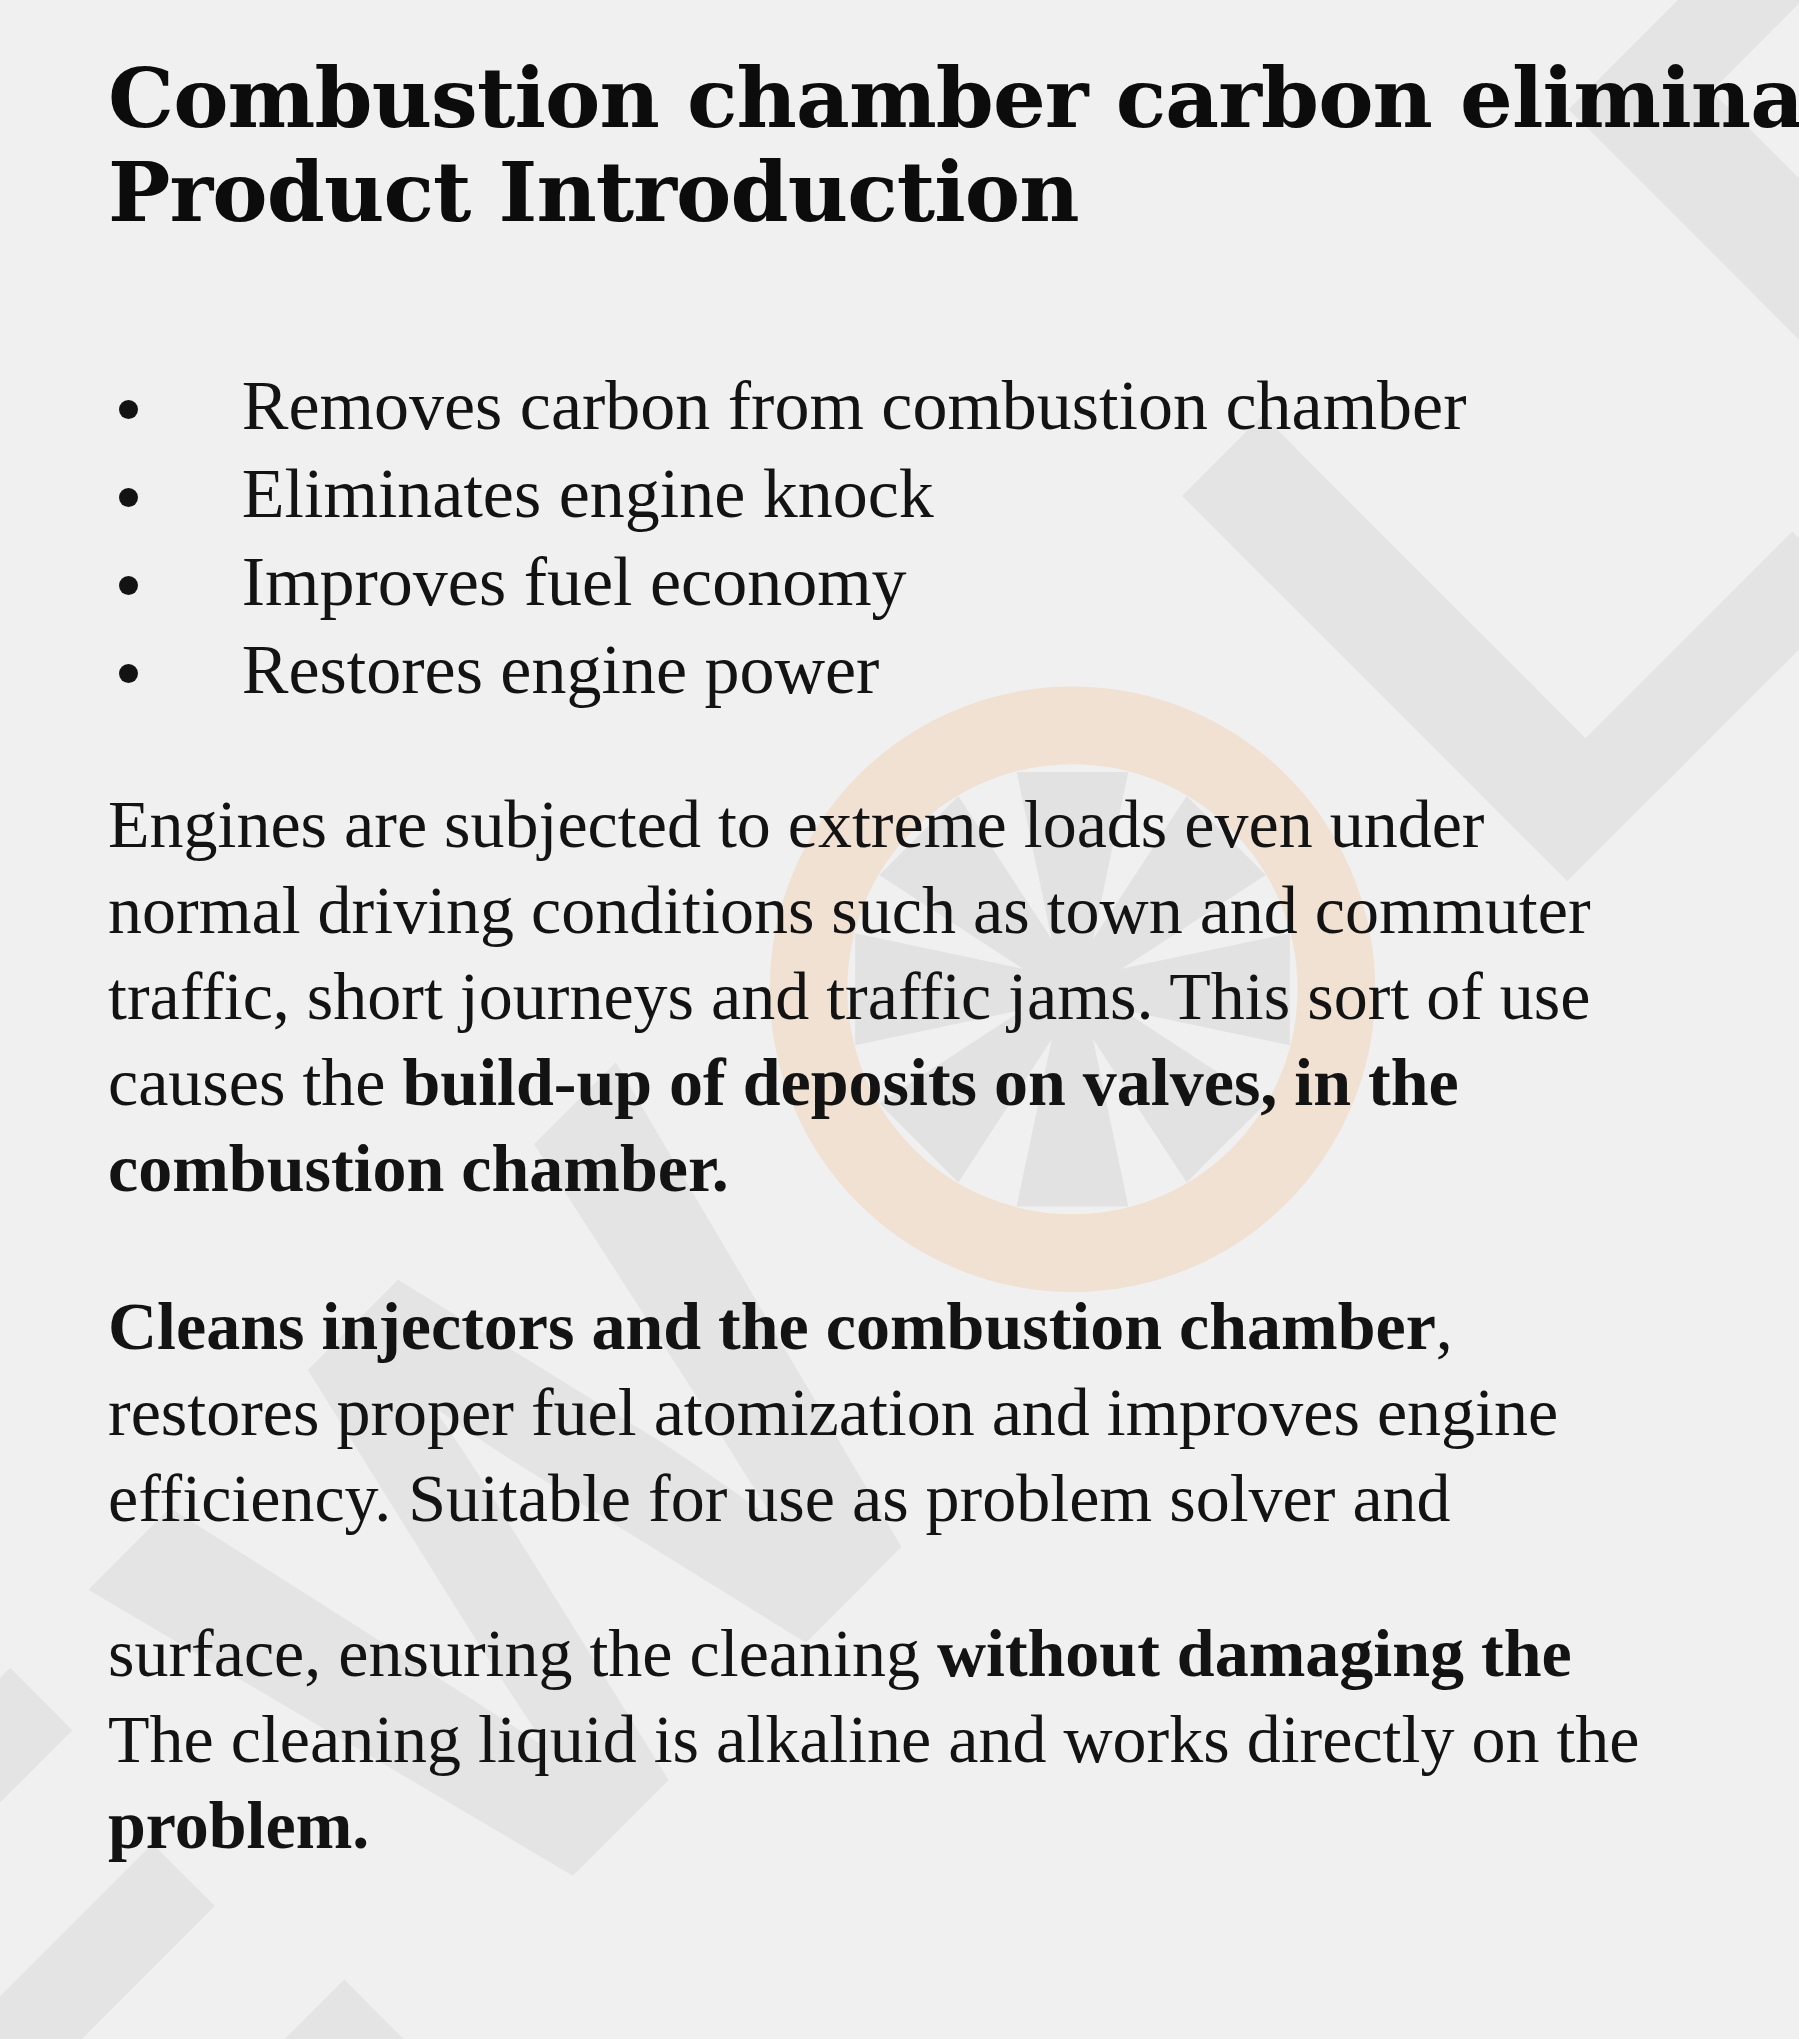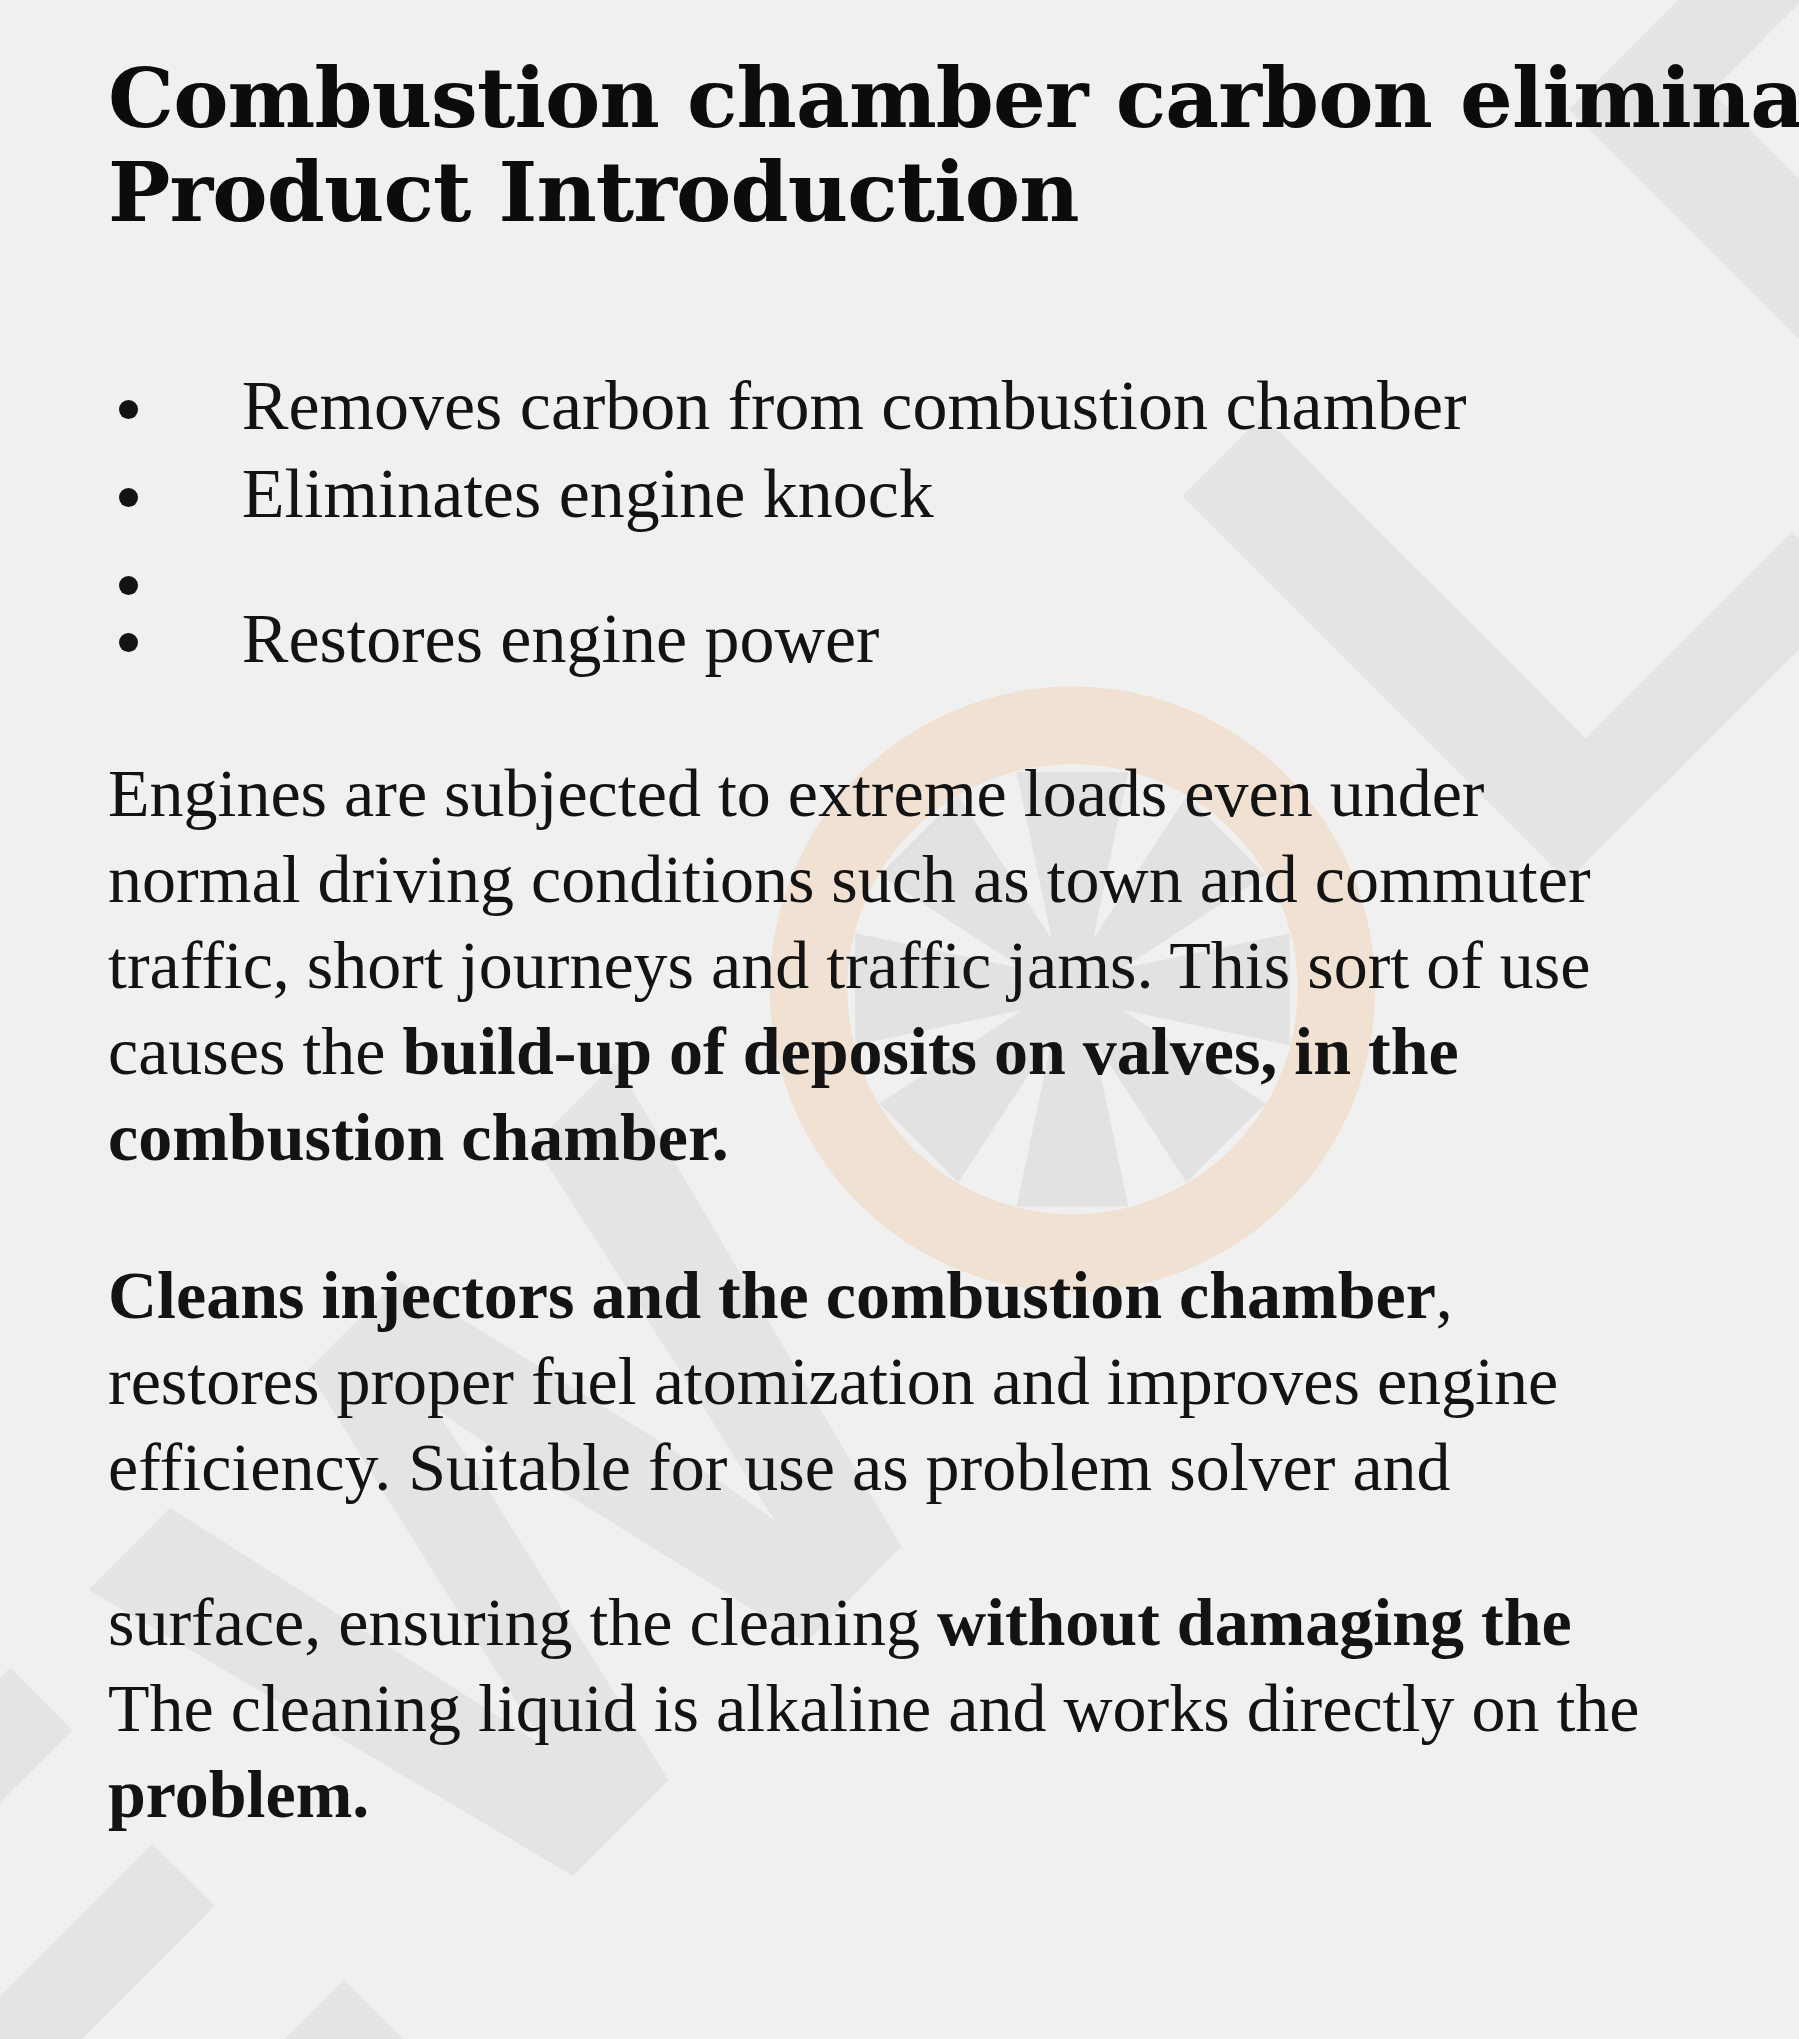--- a/index.html
+++ b/index.html
@@ -123,20 +123,21 @@
       <li class="bullet-row">
         <span class="bullet-dot"></span>
         <span class="bullet-text">Removes carbon from combustion chamber</span>
       </li>
       <li class="bullet-row">
         <span class="bullet-dot"></span>
         <span class="bullet-text">Eliminates engine knock</span>
       </li>
       <li class="bullet-row">
         <span class="bullet-dot"></span>
+        <span class="bullet-text">Improves fuel economy</span>
       </li>
       <li class="bullet-row">
         <span class="bullet-dot"></span>
         <span class="bullet-text">Restores engine power</span>
       </li>
     </ul>
 
     <p class="para p-0">
         <span class="line"><span>Engines are subjected to extreme loads even under</span></span>
         <span class="line"><span>normal driving conditions such as town and commuter</span></span>

